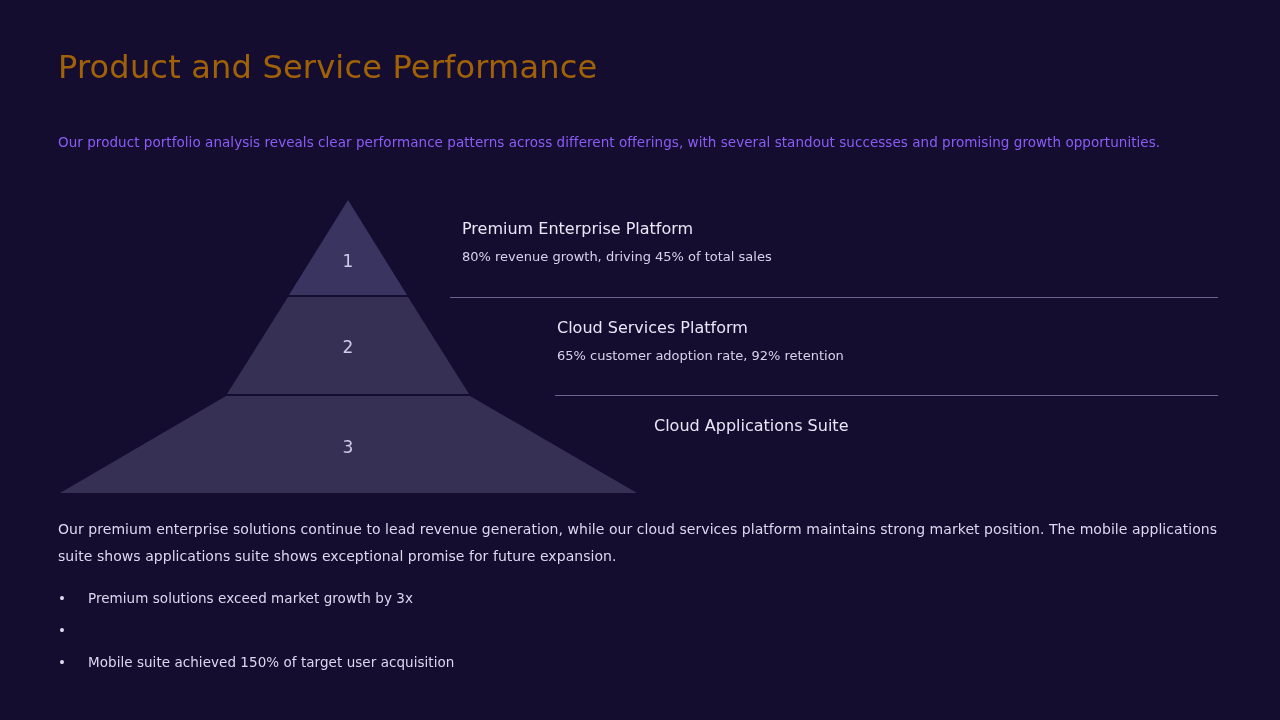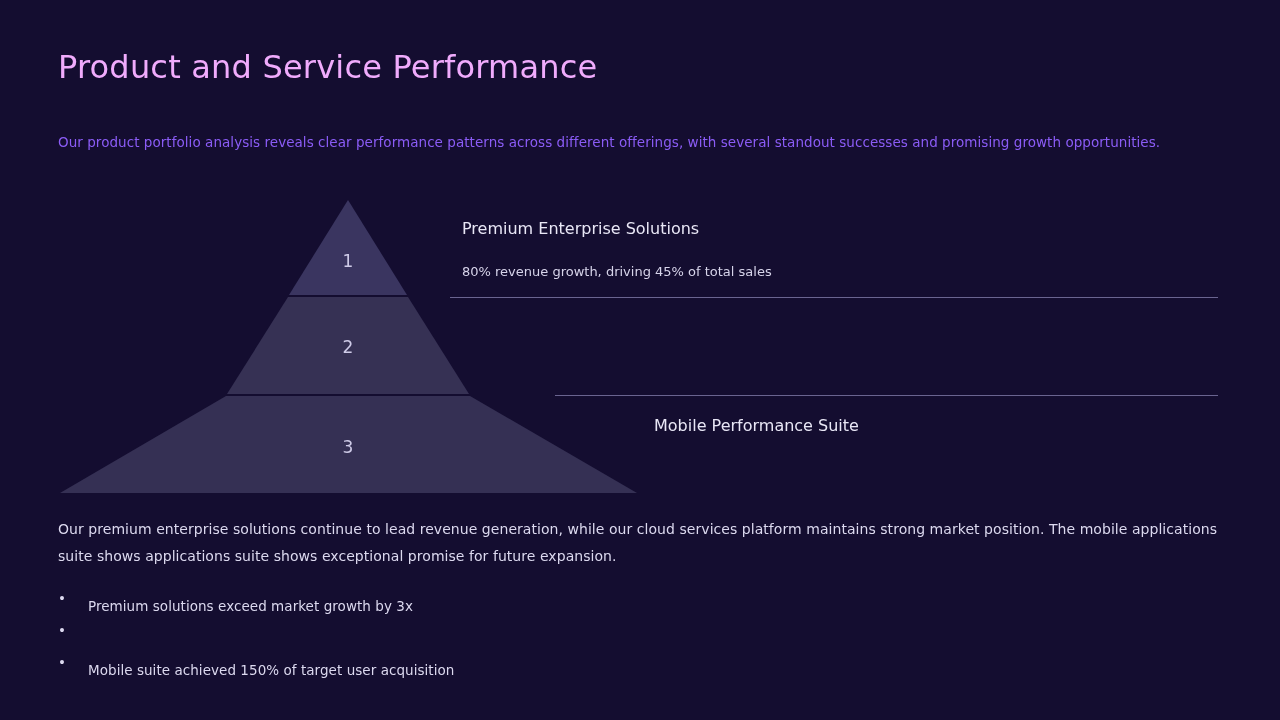--- a/index.html
+++ b/index.html
@@ -23,21 +23,21 @@
   }
 
   
   .slide-title {
     position: absolute;
     left: 58px;
     top: 48px;
     font-size: 32px;
     font-weight: 400;
     letter-spacing: 0.2px;
-    color: #f0abfc;
+    color: #a16207;
     line-height: 1.2;
     white-space: nowrap;
   }
 
   .slide-subtitle {
     position: absolute;
     left: 58px;
     top: 133px;
     font-size: 13.5px;
     font-weight: 400;
@@ -79,21 +79,21 @@
     position: absolute;
   }
   .tier-title {
     font-size: 16px;
     font-weight: 400;
     color: #e9e7f6;
     line-height: 1.2;
     white-space: nowrap;
   }
   .tier-desc {
-    margin-top: 26px;
+    margin-top: 11px;
     font-size: 13px;
     font-weight: 400;
     color: #d7d4ea;
     line-height: 1.3;
     white-space: nowrap;
   }
   .tier-text.t1 { left: 462px; top: 219px; }
   .tier-text.t2 { left: 557px; top: 318px; }
   .tier-text.t3 { left: 654px; top: 416px; }
 
@@ -136,21 +136,20 @@
     color: #dcd9ef;
     font-size: 13.5px;
     line-height: 20px;
   }
   .bullet-text {
     font-size: 13.5px;
     color: #dcd9ef;
     line-height: 20px;
     letter-spacing: 0.05px;
     white-space: nowrap;
-    margin-top: 8px;
   }
 </style>
 </head>
 <body>
 
 <div class="slide">
 
   <div class="slide-title">Product and Service Performance</div>
 
   <div class="slide-subtitle">Our product portfolio analysis reveals clear performance patterns across different offerings, with several standout successes and promising growth opportunities.</div>
@@ -164,27 +163,31 @@
   </div>
 
   <div class="tier-number n1">1</div>
   <div class="tier-number n2">2</div>
   <div class="tier-number n3">3</div>
 
   <div class="tier-divider d1"></div>
   <div class="tier-divider d2"></div>
 
   <div class="tier-text t1">
-    <div class="tier-title">Premium Enterprise Solutions</div>
+    <div class="tier-title">Premium Enterprise Platform</div>
     <div class="tier-desc">80% revenue growth, driving 45% of total sales</div>
   </div>
 
+  <div class="tier-text t2">
+    <div class="tier-title">Cloud Services Platform</div>
+    <div class="tier-desc">65% customer adoption rate, 92% retention</div>
+  </div>
 
   <div class="tier-text t3">
-    <div class="tier-title">Mobile Performance Suite</div>
+    <div class="tier-title">Cloud Applications Suite</div>
   </div>
 
   <div class="body-paragraph">Our premium enterprise solutions continue to lead revenue generation, while our cloud services platform maintains strong market position. The mobile applications suite shows applications suite shows exceptional promise for future expansion.</div>
 
   <div class="bullet-list">
     <div class="bullet-item">
       <span class="bullet-marker">•</span>
       <span class="bullet-text">Premium solutions exceed market growth by 3x</span>
     </div>
     <div class="bullet-item">

